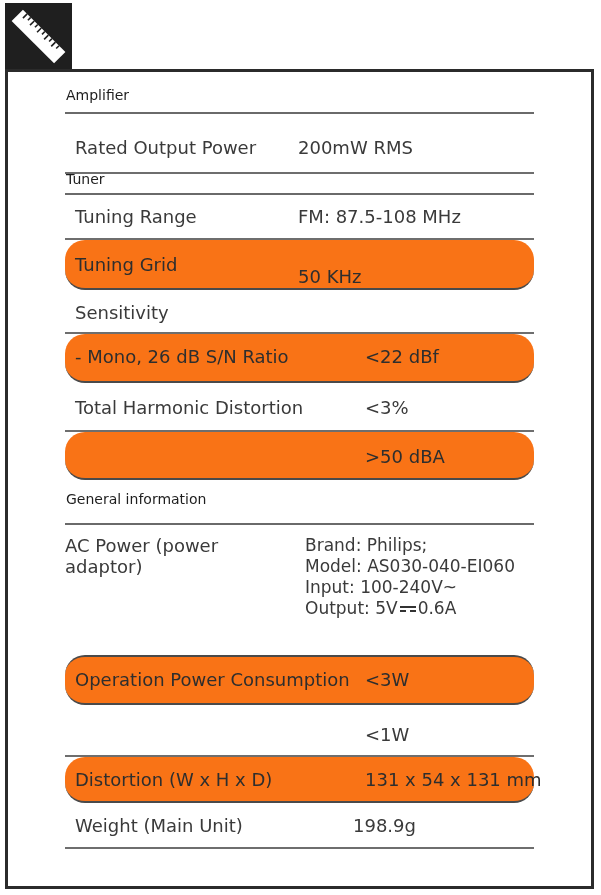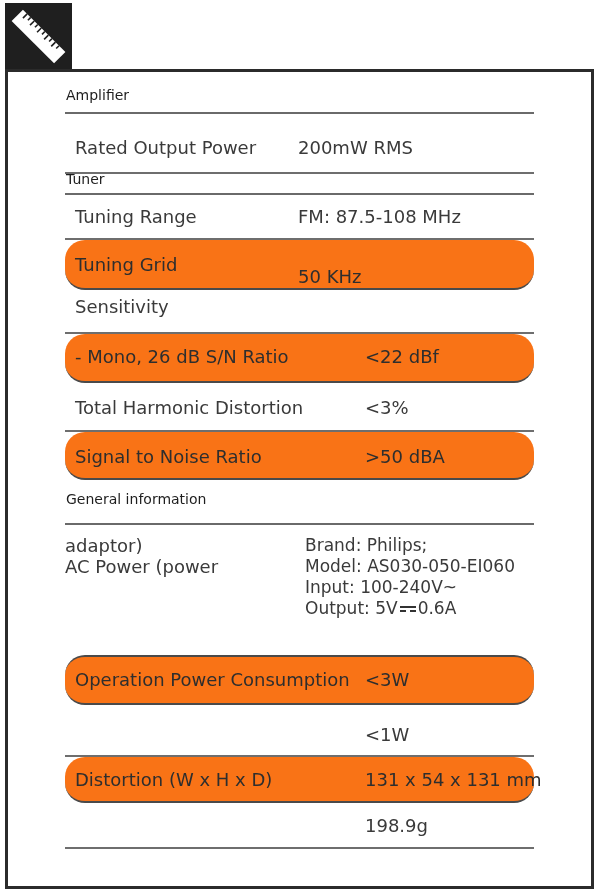--- a/index.html
+++ b/index.html
@@ -67,54 +67,54 @@
 <div class="section-title" style="top:172px;height:23px;">Tuner</div>
 <div class="row" style="top:195px;height:45px;">
   <span class="k" style="top:11px;">Tuning Range</span>
   <span class="v" style="left:233px;top:11px;">FM: 87.5-108 MHz</span>
 </div>
 <div class="row shaded" style="top:240px;height:50px;">
   <span class="k" style="top:14px;">Tuning Grid</span>
   <span class="v" style="left:233px;top:14px;margin-top:12px;">50 KHz</span>
 </div>
 <div class="row" style="top:290px;height:44px;">
-  <span class="k" style="top:6px;text-align:right;">Sensitivity</span>
+  <span class="k" style="top:12px;text-align:right;">Sensitivity</span>
 </div>
 <div class="row shaded" style="top:334px;height:49px;">
   <span class="k" style="top:12px;">- Mono, 26 dB S/N Ratio</span>
   <span class="v" style="left:300px;top:12px;">&lt;22 dBf</span>
 </div>
 <div class="row" style="top:383px;height:49px;">
   <span class="k" style="top:14px;">Total Harmonic Distortion</span>
   <span class="v" style="left:300px;top:14px;">&lt;3%</span>
 </div>
 <div class="row shaded" style="top:432px;height:48px;">
-  <span class="k" style="top:14px;">Signal to Noise Ratio</span>
   <span class="v" style="left:300px;top:14px;">&gt;50 dBA</span>
 </div>
 
 <div class="section-title" style="top:492px;height:33px;">General information</div>
 <div class="row" style="top:525px;height:130px;border-bottom:none;">
   <div class="k multi" style="top:10px;left:0;font-size:18px;">
+    <div>AC Power (power</div>
     <div>adaptor)</div>
-    <div>AC Power (power</div>
   </div>
   <div class="v multi" style="left:240px;top:10px;">
     <div>Brand: Philips;</div>
-    <div>Model: AS030-050-EI060</div>
+    <div>Model: AS030-040-EI060</div>
     <div>Input: 100-240V~</div>
     <div><span>Output: 5V</span><span class="dc"></span><span>0.6A</span></div>
   </div>
 </div>
 <div class="row shaded" style="top:655px;height:50px;border-top:2px solid #4a4a4a;">
   <span class="k" style="top:12px;">Operation Power Consumption</span>
   <span class="v" style="left:300px;top:12px;">&lt;3W</span>
 </div>
 <div class="row" style="top:705px;height:52px;">
   <span class="v" style="left:300px;top:19px;">&lt;1W</span>
 </div>
 <div class="row shaded" style="top:757px;height:46px;">
   <span class="k" style="top:12px;">Distortion (W x H x D)</span>
   <span class="v" style="left:300px;top:12px;">131 x 54 x 131 mm</span>
 </div>
 <div class="row" style="top:803px;height:46px;">
-  <span class="v" style="left:300px;top:12px;">198.9g</span>
+  <span class="k" style="top:12px;">Weight (Main Unit)</span>
+  <span class="v" style="left:288px;top:12px;">198.9g</span>
 </div>
 
 </body></html>

